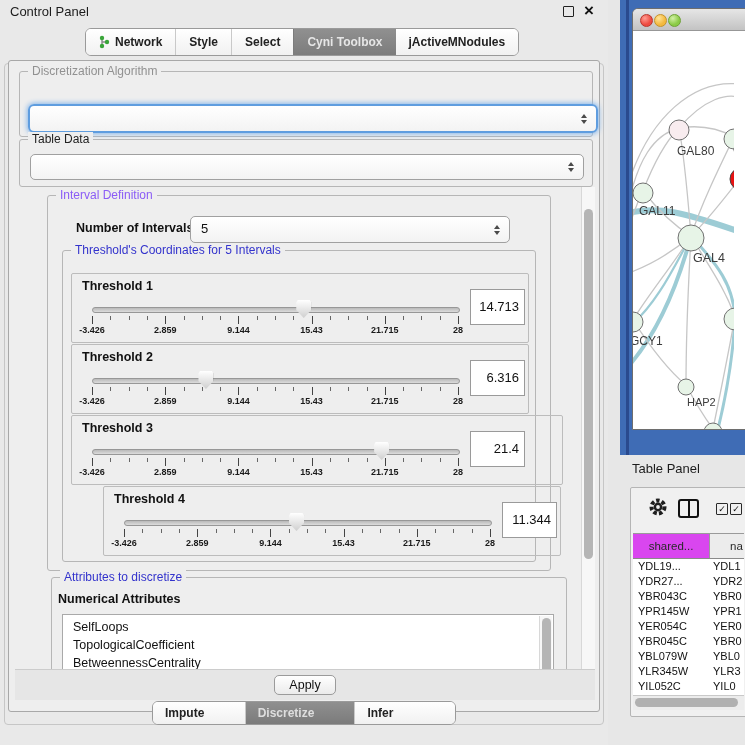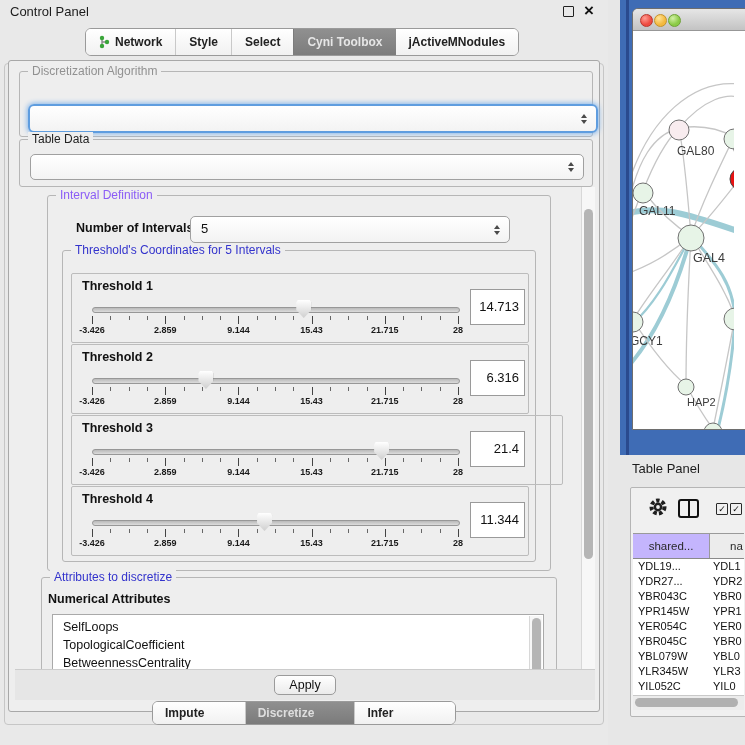--- a/index.html
+++ b/index.html
@@ -78,21 +78,21 @@
   
   .tp-title{position:absolute;left:632px;top:461px;font-size:13px;color:#1c1c1c;}
   .tp-body{position:absolute;left:630px;top:487px;width:118px;height:228px;background:#f0f0f0;border:1px solid #b5b5b5;border-radius:2px;}
   .tp-toolbar{position:absolute;left:0;top:0;width:100%;height:44px;}
   .split-icon{position:absolute;left:47px;top:11px;width:17px;height:15px;border:2px solid #111;border-radius:3px;}
   .split-icon::after{content:"";position:absolute;left:50%;top:0;width:2px;height:100%;background:#111;transform:translateX(-1px);}
   .chk{position:absolute;top:15px;width:10px;height:10px;border:1.5px solid #2a2a2a;border-radius:1px;font-size:9px;font-weight:bold;color:#111;line-height:10px;text-align:center;}
   .tp-table{position:absolute;left:2px;top:45px;width:111px;height:176px;background:#fff;border-top:1px solid #9a9a9a;overflow:hidden;}
   .thead{display:flex;height:24px;border-bottom:1px solid #8a8a8a;}
   .thc{font-size:11.5px;color:#2a2a2a;line-height:24px;}
-  .thc.c0{width:76px;background:#c4b5fd;text-align:center;border-right:1px solid #9a9a9a;}
+  .thc.c0{width:76px;background:#d946ef;text-align:center;border-right:1px solid #9a9a9a;}
   .thc.c1{flex:1;background:#ececec;padding-left:20px;}
   .trow{display:flex;height:15px;}
   .tcell{font-size:11px;color:#111;line-height:15px;white-space:nowrap;overflow:hidden;}
   .tcell.c0{width:76px;padding-left:5px;box-sizing:border-box;}
   .tcell.c1{flex:1;padding-left:4px;}
   .hsb{position:absolute;left:0;bottom:0;width:100%;height:14px;background:#ececec;border-top:1px solid #c9c9c9;}
   .hsb .hthumb{position:absolute;left:2px;top:2px;width:103px;height:9px;border-radius:4.5px;background:#b0b0b0;}
   svg text{font-family:"Liberation Sans","DejaVu Sans",sans-serif;}
 </style>
 </head>
@@ -285,21 +285,21 @@
                     <span class="tick-label" style="left: 20%;">2.859</span>
                     <span class="tick-label" style="left: 40%;">9.144</span>
                     <span class="tick-label" style="left: 60%;">15.43</span>
                     <span class="tick-label" style="left: 80%;">21.715</span>
                     <span class="tick-label" style="left: 100%;">28</span>
                   </div>
               </div>
               <div class="value-box">21.4</div>
             </div>
 
-            <div class="threshold-panel" style="top:235px;">
+            <div class="threshold-panel" style="top:235px;margin-left:32px;">
               <div class="th-label">Threshold 4</div>
               <div class="slider">
                 <div class="track"></div>
                 <div class="thumb" style="left: calc(46.9993% - 7px);"></div>
                 <div class="ticks">
                     <span class="tick major" style="left: 0%;"></span>
                     <span class="tick" style="left: 5%;"></span>
                     <span class="tick" style="left: 10%;"></span>
                     <span class="tick" style="left: 15%;"></span>
                     <span class="tick major" style="left: 20%;"></span>
@@ -327,21 +327,21 @@
                     <span class="tick-label" style="left: 60%;">15.43</span>
                     <span class="tick-label" style="left: 80%;">21.715</span>
                     <span class="tick-label" style="left: 100%;">28</span>
                   </div>
               </div>
               <div class="value-box">11.344</div>
             </div>
           </div>
         </div>
 
-        <div class="groupbox" style="left:26px;top:390px;width:514px;height:150px;">
+        <div class="groupbox" style="left:36px;top:390px;width:514px;height:150px;">
           <span class="group-title blue">Attributes to discretize</span>
           <span class="bold-label" style="position:absolute;left:6px;top:14px;">Numerical Attributes</span>
           <div class="attr-list" style="left:10px;top:36px;width:490px;height:108px;">
             <div style="height:3px;"></div>
             <div id="attr-items">
                 <div class="list-item">SelfLoops</div>
                 <div class="list-item">TopologicalCoefficient</div>
                 <div class="list-item">BetweennessCentrality</div>
               </div>
             <div class="vsb" style="right:1px;top:1px;width:12px;height:106px;">

